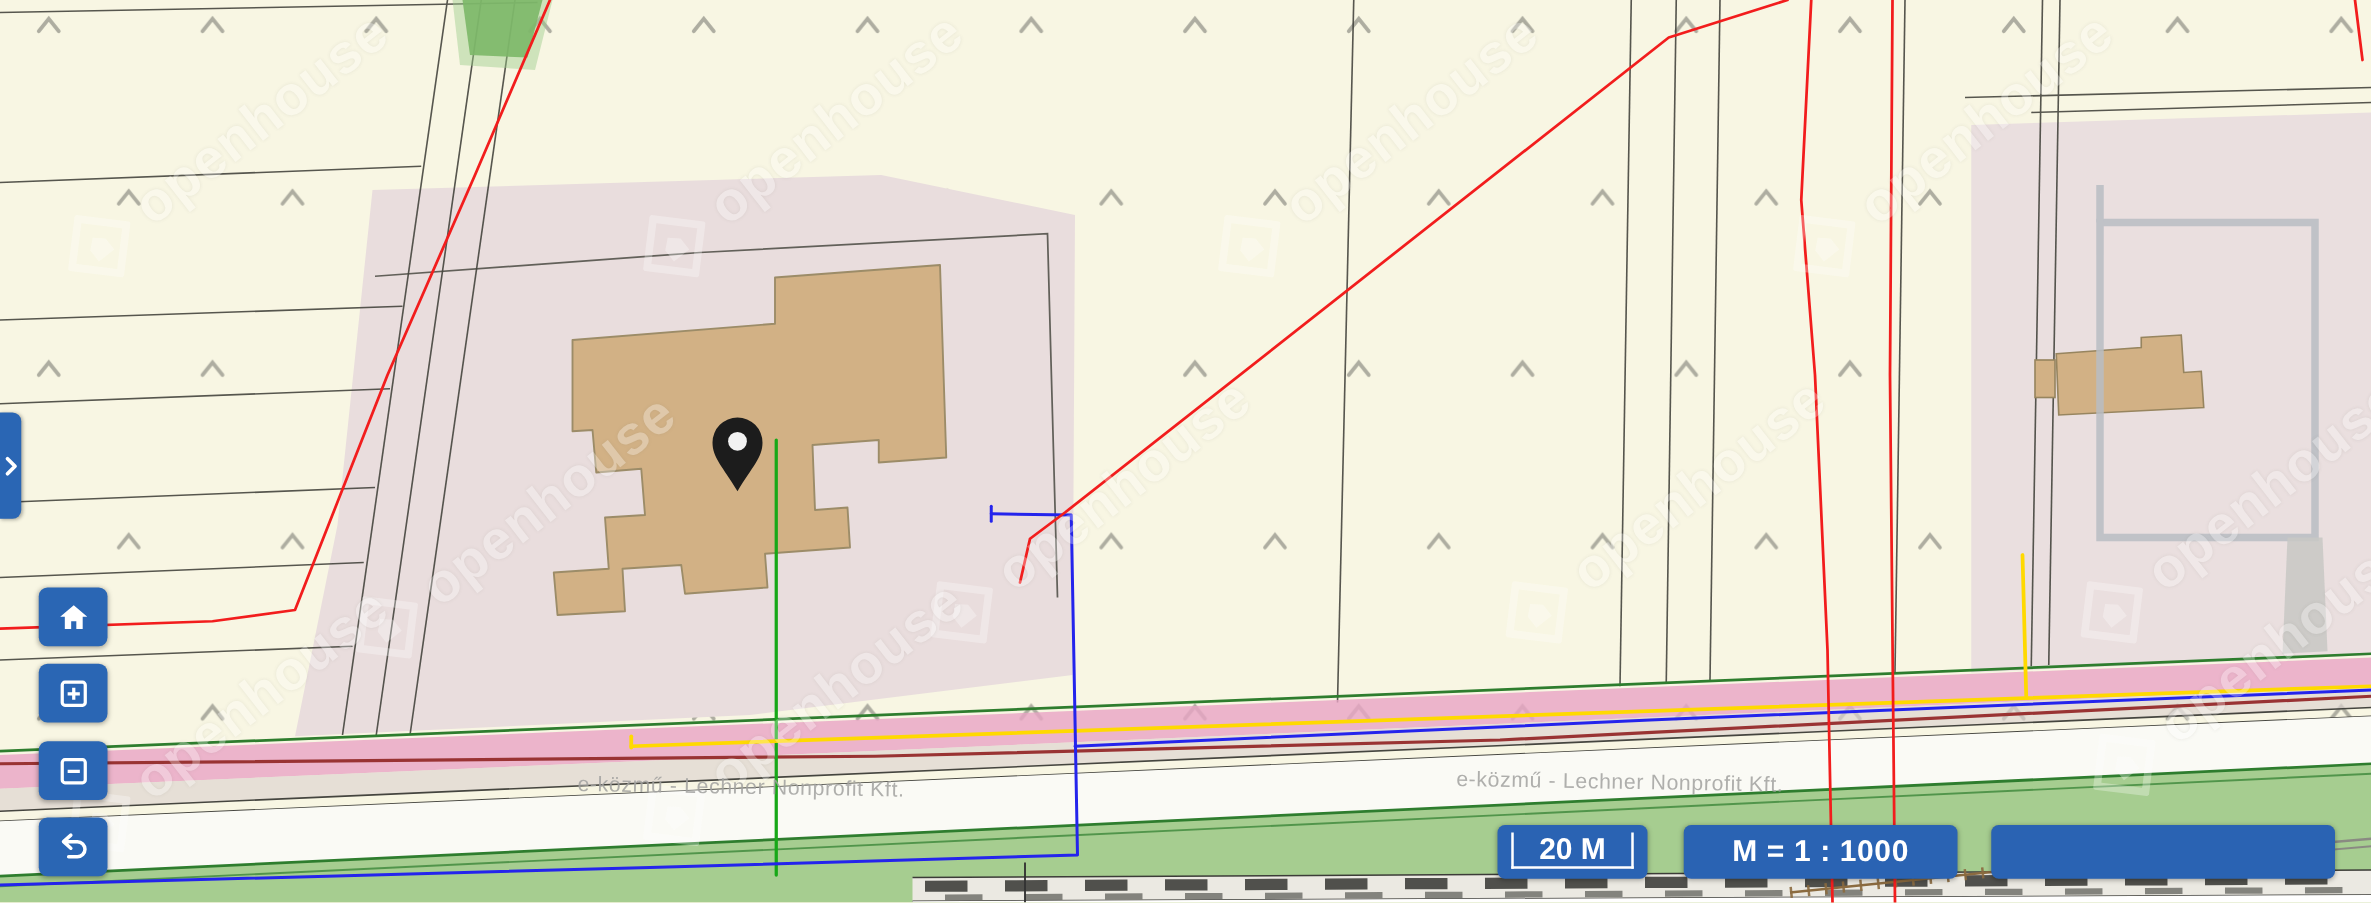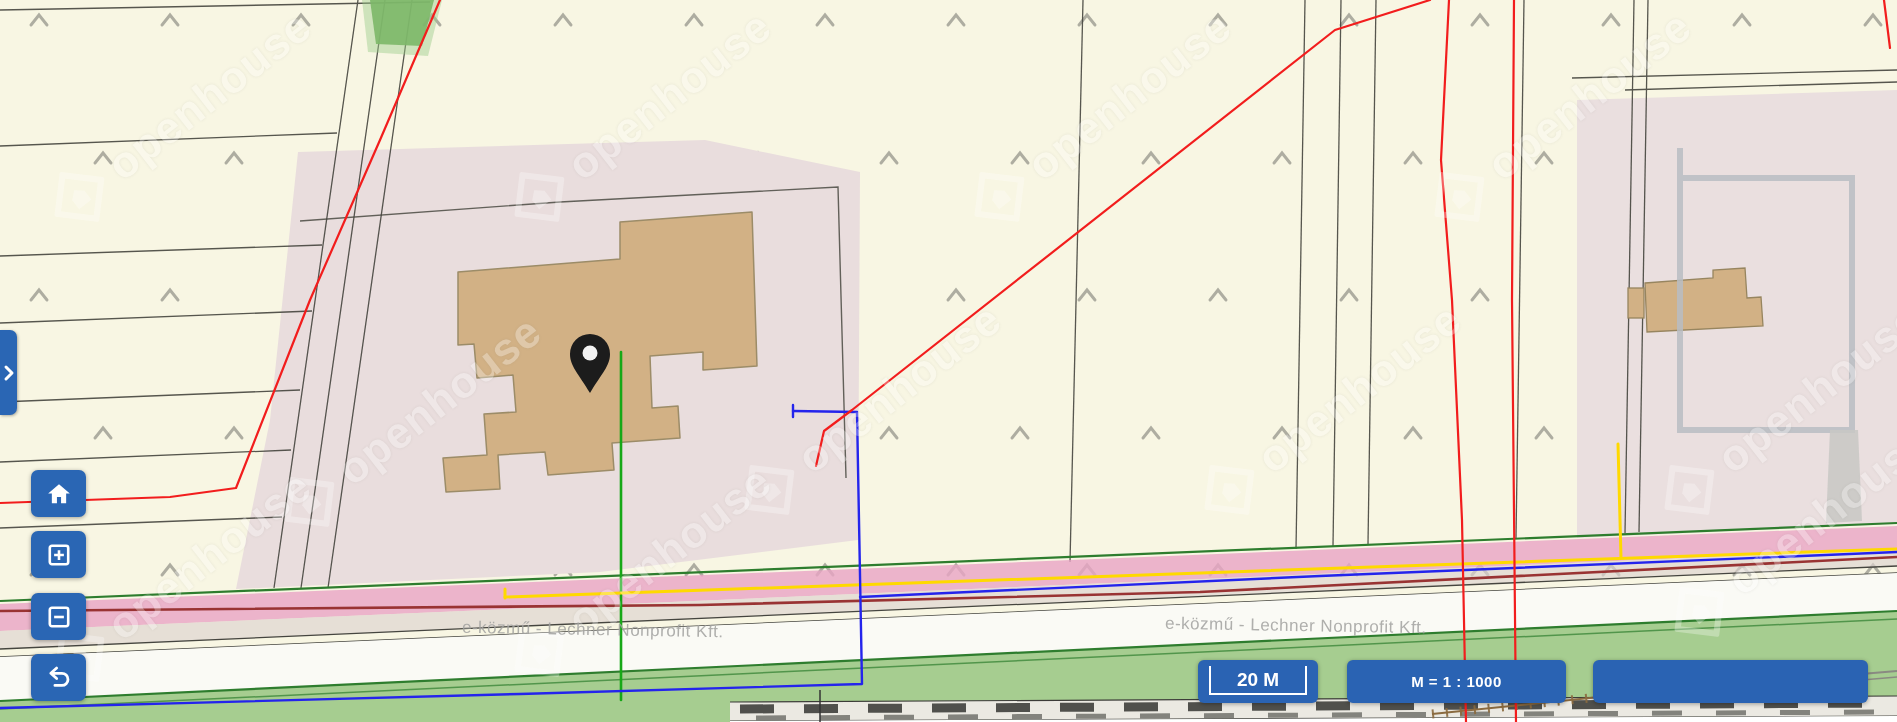--- a/index.html
+++ b/index.html
@@ -22,22 +22,22 @@
       border-radius:7px;z-index:5;display:flex;align-items:center;justify-content:center;
       box-shadow:0 1px 4px rgba(0,0,0,.35);cursor:pointer;padding:0;}
   .mapbtn svg,.tab svg{display:block;}
   
   .chip{position:absolute;top:660px;height:43px;background:#2a63b3;border-radius:6px;z-index:5;
       display:flex;align-items:center;justify-content:center;color:#fff;
       box-shadow:0 1px 4px rgba(0,0,0,.35);box-sizing:border-box;}
   #chip-scalebar{left:1198px;width:120px;}
   #chip-scalebar .bracket{position:absolute;left:11px;right:11px;top:6px;bottom:8px;
       border-left:2px solid #fff;border-right:2px solid #fff;border-bottom:2px solid #fff;}
-  #chip-scalebar .lbl{position:relative;font-size:19px;font-weight:bold;top:-2px;}
-  #chip-ratio{left:1347px;width:219px;font-size:15px;font-weight:bold;letter-spacing:.5px;}
+  #chip-scalebar .lbl{position:relative;font-size:24px;font-weight:bold;top:-2px;}
+  #chip-ratio{left:1347px;width:219px;font-size:24px;font-weight:bold;letter-spacing:.5px;}
   #chip-info{left:1593px;width:275px;}
 </style>
 </head>
 <body>
 
 <div id="stage">
 
 <svg id="map-svg" width="1897" height="722" viewBox="0 0 1897 722" xmlns="http://www.w3.org/2000/svg">
   <defs>
     <pattern id="carets" x="0" y="0" width="262" height="275" patternUnits="userSpaceOnUse">

